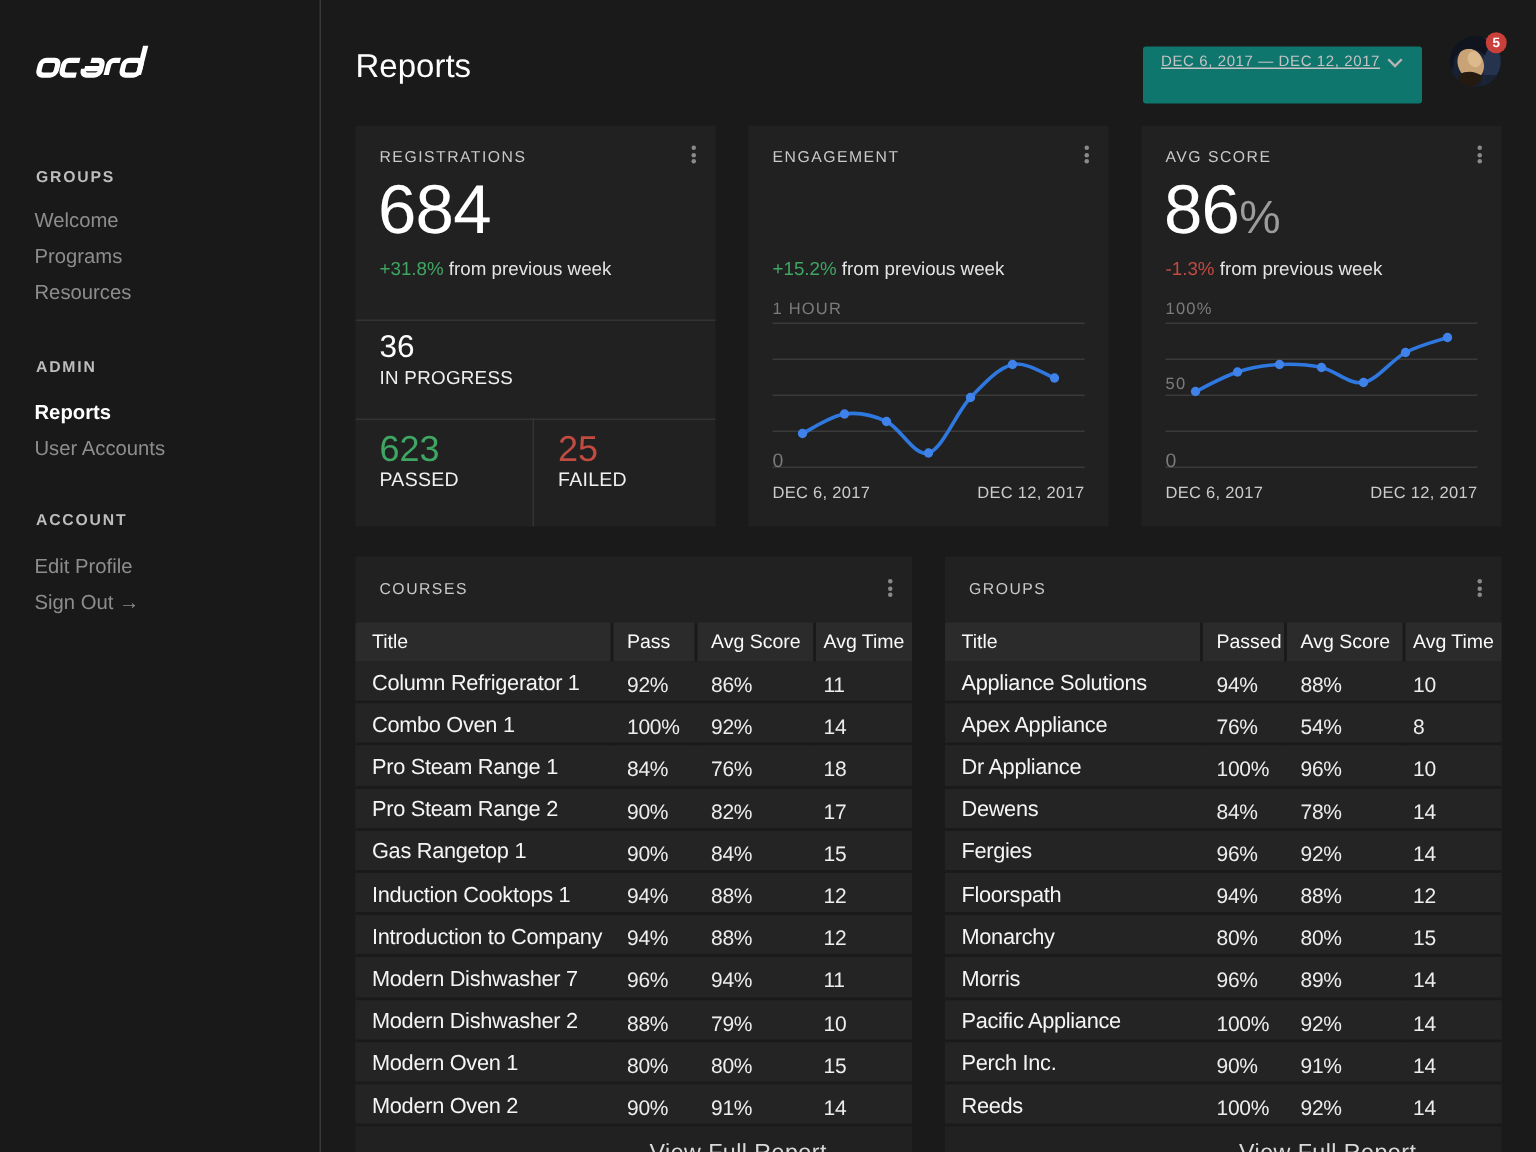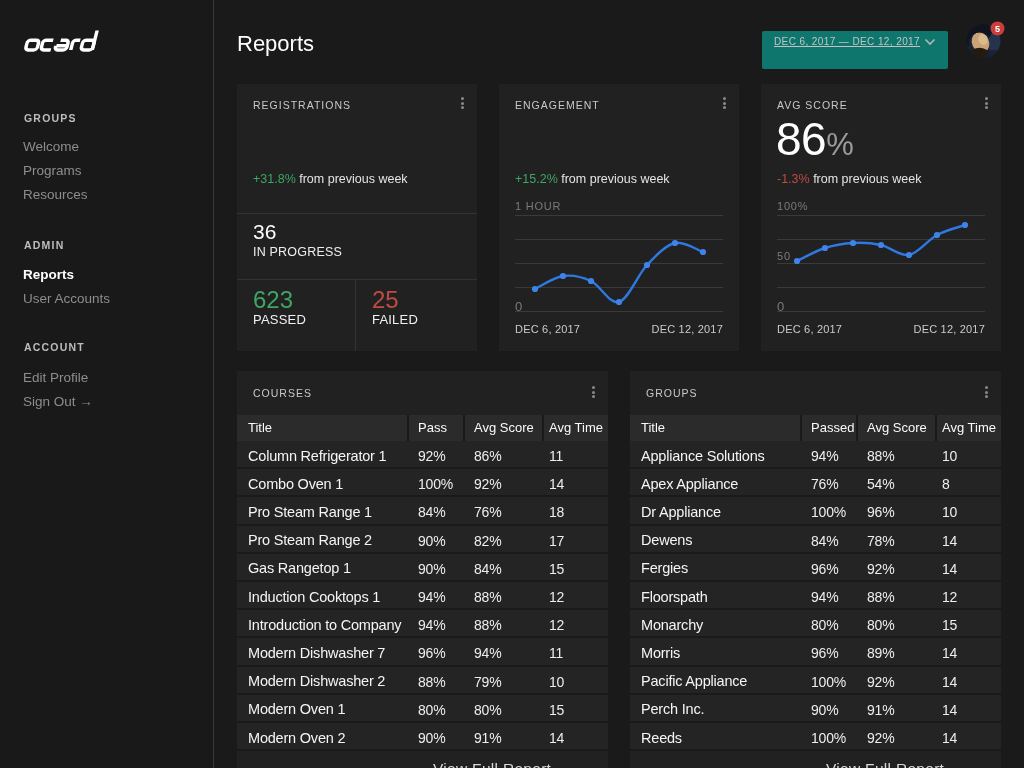--- a/index.html
+++ b/index.html
@@ -112,20 +112,21 @@
   <text x="35.5" y="11.5" font-size="9" font-weight="bold" fill="#ffffff" text-anchor="middle">5</text>
 </svg>
 
 <div id="c1" class="card" style="left:237px;top:84px;width:240px;height:267px">
   <div class="cardhead">REGISTRATIONS</div>
   <div class="dots">
       <div></div>
       <div></div>
       <div></div>
     </div>
+  <div class="bignum">684</div>
   <div class="delta"><span class="green">+31.8%</span> from previous week</div>
   <div class="hdiv" style="top:129px"></div>
   <div class="sub1">
     <div class="statnum">36</div>
     <div class="statlab">IN PROGRESS</div>
   </div>
   <div class="hdiv" style="top:195px"></div>
   <div class="vdiv"></div>
   <div style="position:absolute;left:16px;top:204px">
     <div class="statnum2 green">623</div>

